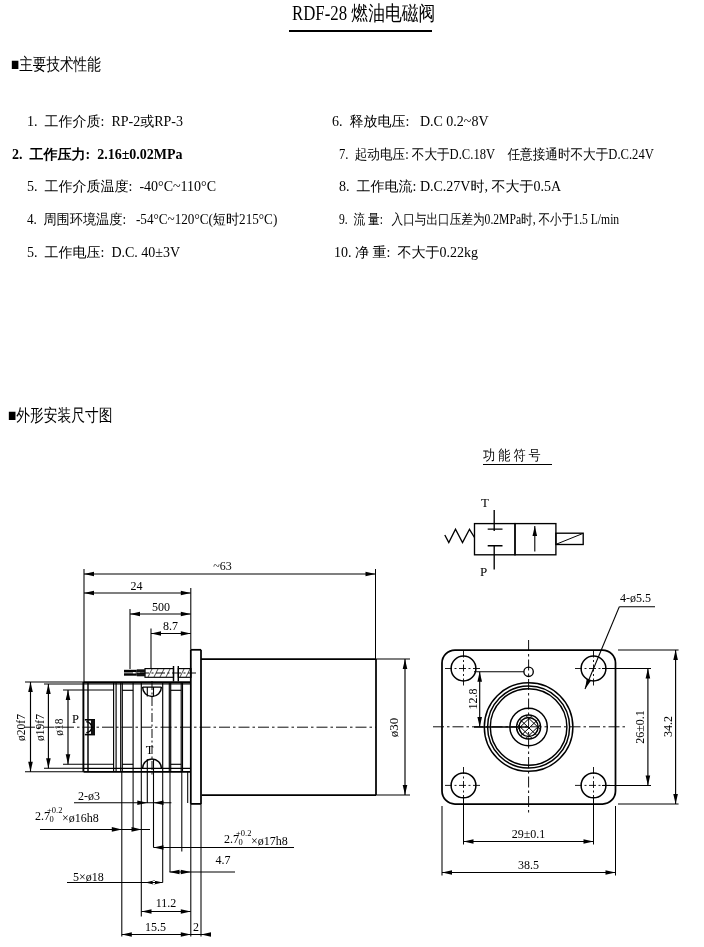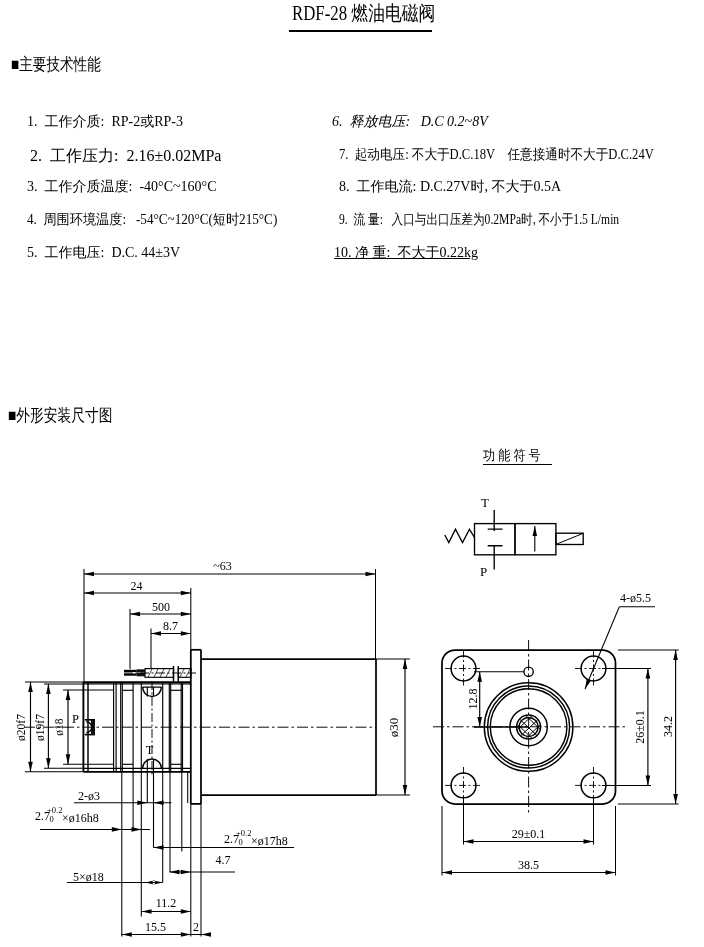--- a/index.html
+++ b/index.html
@@ -12,37 +12,37 @@
 <body>
 
 <div class="t" style="left:292px;top:3px;font-size:19px;transform:scale(0.885,1.07);transform-origin:0 0;">RDF-28 燃油电磁阀</div>
 
 <div class="t" style="left:289px;top:30px;width:143px;height:2px;background:#000;"></div>
 
 <div class="t" style="left:11px;top:56px;font-size:16px;transform:scale(0.85,1.07);transform-origin:0 0;">■主要技术性能</div>
 
 <div class="t" style="left:27px;top:115px;font-size:14px;text-align:right;">1.  工作介质:  RP-2或RP-3</div>
 
-<div class="t" style="left:30px;top:147.5px;font-size:16px;">2.  工作压力:  2.16±0.02MPa</div>
-
-<div class="t" style="left:27px;top:180px;font-size:14px;">3.  工作介质温度:  -40°C~160°C</div>
+<div class="t" style="left:12px;top:147.5px;font-size:14px;font-weight:bold;">2.  工作压力:  2.16±0.02MPa</div>
+
+<div class="t" style="left:27px;top:180px;font-size:14px;">5.  工作介质温度:  -40°C~110°C</div>
 
 <div class="t" style="left:27px;top:212.5px;font-size:14px;transform:scale(0.94,1);transform-origin:0 0;">4.  周围环境温度:   -54°C~120°C(短时215°C)</div>
 
-<div class="t" style="left:27px;top:245.5px;font-size:14px;">5.  工作电压:  D.C. 44±3V</div>
-
-<div class="t" style="left:332px;top:115px;font-size:14px;font-style:italic;">6.  释放电压:   D.C 0.2~8V</div>
+<div class="t" style="left:27px;top:245.5px;font-size:14px;">5.  工作电压:  D.C. 40±3V</div>
+
+<div class="t" style="left:332px;top:115px;font-size:14px;">6.  释放电压:   D.C 0.2~8V</div>
 
 <div class="t" style="left:339px;top:147.5px;font-size:14px;transform:scale(0.9,1);transform-origin:0 0;">7.  起动电压: 不大于D.C.18V    任意接通时不大于D.C.24V</div>
 
 <div class="t" style="left:339px;top:180px;font-size:14px;text-align:right;">8.  工作电流: D.C.27V时, 不大于0.5A</div>
 
 <div class="t" style="left:339px;top:212.5px;font-size:14px;transform:scale(0.83,1);transform-origin:0 0;">9.  流 量:   入口与出口压差为0.2MPa时, 不小于1.5 L/min</div>
 
-<div class="t" style="left:334px;top:245.5px;font-size:14px;text-decoration:underline;">10. 净 重:  不大于0.22kg</div>
+<div class="t" style="left:334px;top:245.5px;font-size:14px;">10. 净 重:  不大于0.22kg</div>
 
 <div class="t" style="left:8px;top:407px;font-size:16px;transform:scale(0.86,1.07);transform-origin:0 0;">■外形安装尺寸图</div>
 
 <div class="t" style="left:483px;top:448px;font-size:13.5px;transform:scale(0.9,1.05);transform-origin:0 0;">功 能 符 号</div>
 
 <div class="t" style="left:483px;top:464px;width:69px;height:1.4px;background:#000;"></div>
 <svg width="704" height="947" viewBox="0 0 704 947">
 <defs>
 <marker id="ae" markerUnits="userSpaceOnUse" markerWidth="12" markerHeight="6" refX="10.5" refY="3" orient="auto-start-reverse">
         <path d="M10.5,3 L0.5,0.7 L0.5,5.3 Z" fill="#000"></path>

